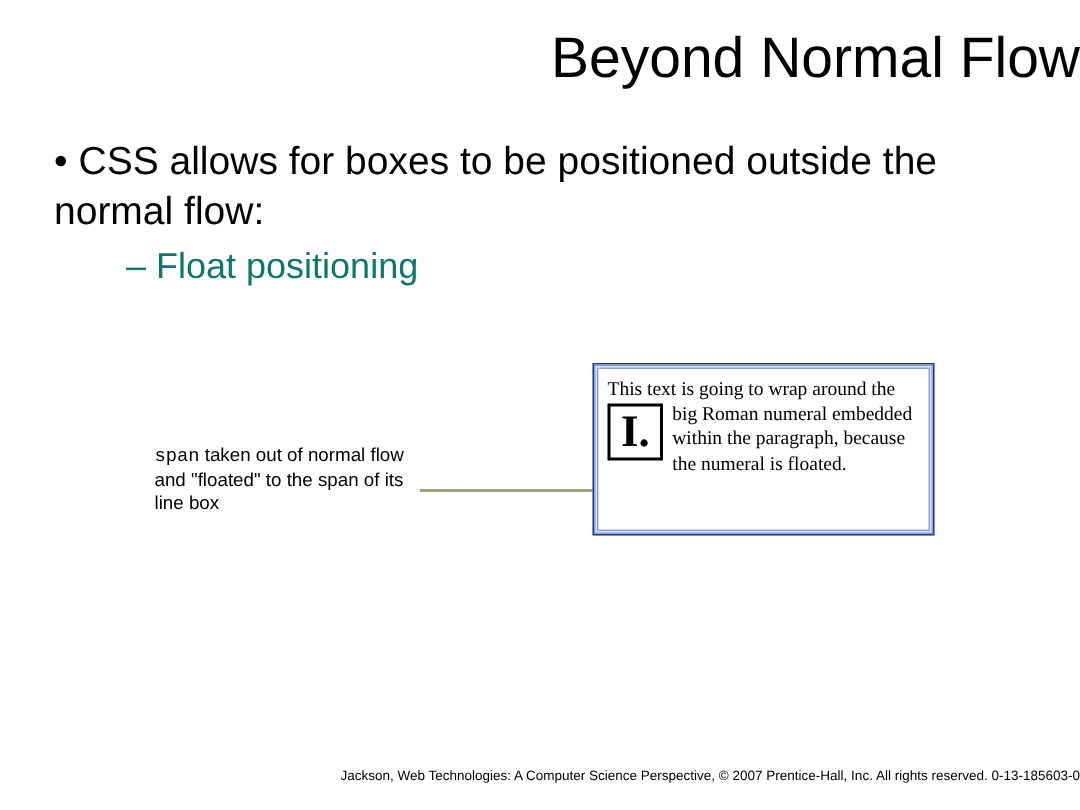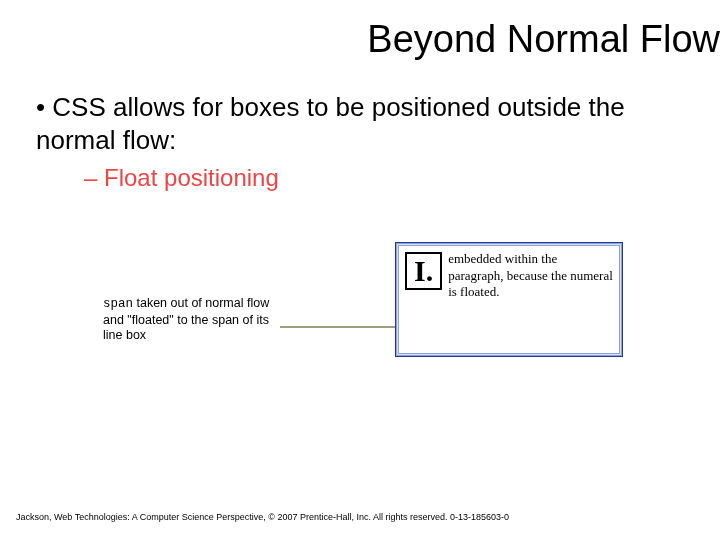--- a/index.html
+++ b/index.html
@@ -23,21 +23,21 @@
     font-size: 26px;
     line-height: 1.25;
     color: #000;
   }
   .bullet1::before {
     content: "• ";
   }
   .bullet2 {
     margin: 8px 0 0 84px;
     font-size: 24px;
-    color: #ef4444;
+    color: #0f766e;
   }
   .bullet2::before {
     content: "– ";
   }
   .annotation-block {
     position: absolute;
     left: 103px;
     top: 296px;
     width: 180px;
     font-size: 12.5px;
@@ -122,41 +122,42 @@
     line-height: 30px;
     border: 2px solid #000;
     padding: 2px 7px;
     margin: 1px 6px 0 0;
     color: #000;
     background: #fff;
   }
   .footer {
     position: absolute;
     bottom: 18px;
-    left: 16px;
+    left: 5px;
     right: 0;
-    text-align: left;
+    text-align: right;
     font-size: 9px;
     color: #000;
   }
 </style>
 </head>
 <body>
 
 <h1 class="slide-title">Beyond Normal Flow</h1>
 
 <div class="bullet1">CSS allows for boxes to be positioned outside the normal flow:</div>
 <div class="bullet2">Float positioning</div>
 
 <div class="annotation-block">
   <span class="code">span</span><span> taken out of normal flow and "floated" to the span of its line box</span>
 </div>
 
 <div class="connector"></div>
 
 <div class="window">
   <div class="client">
+    <span>This text is going to wrap around the big Roman numeral </span>
     <span class="roman">I.</span>
     <span> embedded within the paragraph, because the numeral is floated.</span>
   </div>
 </div>
 
 <div class="footer">Jackson, Web Technologies: A Computer Science Perspective, © 2007 Prentice-Hall, Inc. All rights reserved. 0-13-185603-0</div>
 
 </body></html>

